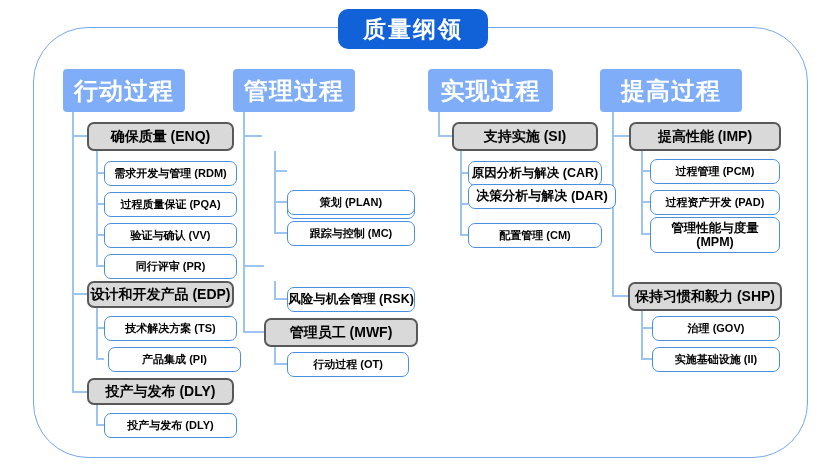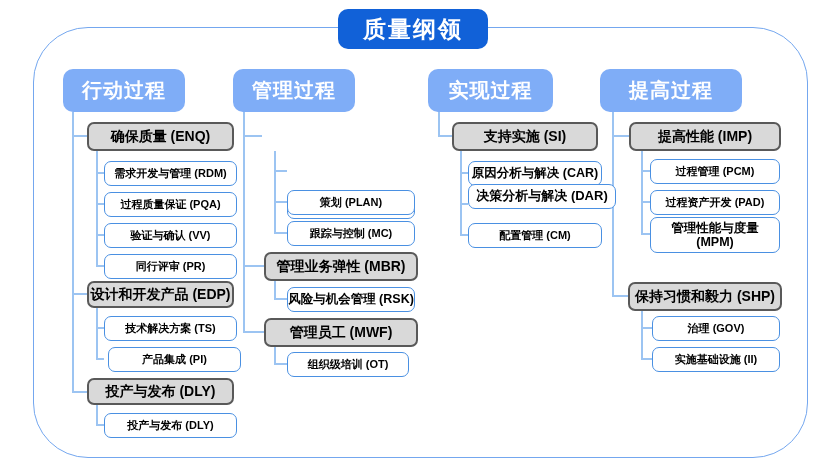--- a/index.html
+++ b/index.html
@@ -10,22 +10,22 @@
   #frame{
     position:absolute;left:33px;top:27px;width:773px;height:429px;
     border:1.5px solid #74a7ef;border-radius:55px;z-index:0;
   }
   #title{
     position:absolute;left:338px;top:9px;width:150px;height:40px;z-index:3;
     background:#1161d8;border-radius:10px;color:#ffffff;font-weight:bold;font-size:23px;
     display:flex;align-items:center;justify-content:center;letter-spacing:2px;
   }
   .hdr{
-    position:absolute;z-index:2;background:#7fadf7;border-radius:10px;
-    color:#ffffff;font-weight:bold;font-size:20px;letter-spacing:1px;
+    position:absolute;z-index:2;background:#7fadf7;border-radius:4px;
+    color:#ffffff;font-weight:bold;font-size:24px;letter-spacing:1px;
     display:flex;align-items:center;justify-content:center;
   }
   .gray{
     position:absolute;z-index:2;background:#d9d9d9;border:2px solid #595959;border-radius:7px;
     color:#000000;font-weight:bold;font-size:14px;
     display:flex;align-items:center;justify-content:center;box-sizing:border-box;white-space:nowrap;
   }
   .white{
     position:absolute;z-index:2;background:#ffffff;border:1.5px solid #4a90e2;border-radius:7px;
     color:#000000;font-weight:bold;font-size:11px;line-height:1.15;
@@ -54,24 +54,23 @@
   <div class="white" style="left:104px;top:254px;width:133px;height:25px;">同行评审 (PR)</div>
   <div class="gray" style="left:87px;top:281px;width:147px;height:27px;">设计和开发产品 (EDP)</div>
   <div class="white" style="left:104px;top:316px;width:133px;height:25px;">技术解决方案 (TS)</div>
   <div class="white" style="left:108px;top:347px;width:133px;height:25px;">产品集成 (PI)</div>
   <div class="gray" style="left:87px;top:378px;width:147px;height:27px;">投产与发布 (DLY)</div>
   <div class="white" style="left:104px;top:413px;width:133px;height:25px;">投产与发布 (DLY)</div>
 
   <div class="white" style="left:287px;top:159px;width:128px;height:25px;margin-top:35px;">估算 (EST)</div>
   <div class="white" style="left:287px;top:190px;width:128px;height:25px;">策划 (PLAN)</div>
   <div class="white" style="left:287px;top:221px;width:128px;height:25px;">跟踪与控制 (MC)</div>
-  <div class="gray" style="left:264px;top:252px;width:154px;height:29px;">管理业务弹性 (MBR)</div>
   <div class="white" style="left:287px;top:287px;width:128px;height:25px;font-size:12.5px;">风险与机会管理 (RSK)</div>
   <div class="gray" style="left:264px;top:318px;width:154px;height:29px;">管理员工 (MWF)</div>
-  <div class="white" style="left:287px;top:352px;width:122px;height:25px;">组织级培训 (OT)</div>
+  <div class="white" style="left:287px;top:352px;width:122px;height:25px;">行动过程 (OT)</div>
 
   <div class="gray" style="left:452px;top:122px;width:146px;height:29px;">支持实施 (SI)</div>
   <div class="white" style="left:468px;top:161px;width:134px;height:25px;font-size:12.5px;">原因分析与解决 (CAR)</div>
   <div class="white" style="left:468px;top:184px;width:148px;height:25px;font-size:13px;">决策分析与解决 (DAR)</div>
   <div class="white" style="left:468px;top:223px;width:134px;height:25px;">配置管理 (CM)</div>
 
   <div class="gray" style="left:629px;top:122px;width:152px;height:29px;">提高性能 (IMP)</div>
   <div class="white" style="left:650px;top:159px;width:130px;height:25px;">过程管理 (PCM)</div>
   <div class="white" style="left:650px;top:190px;width:130px;height:25px;">过程资产开发 (PAD)</div>
   <div class="white" style="left:650px;top:217px;width:130px;height:36px;font-size:12.5px;padding:0 8px;">管理性能与度量 (MPM)</div>

